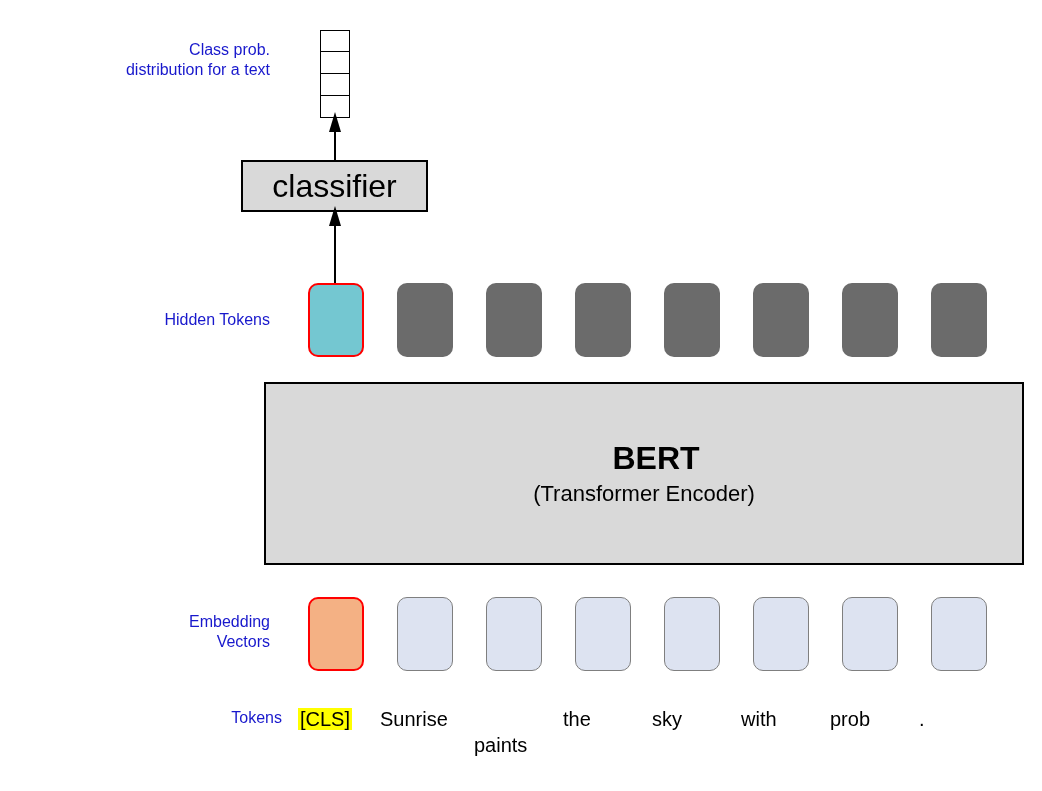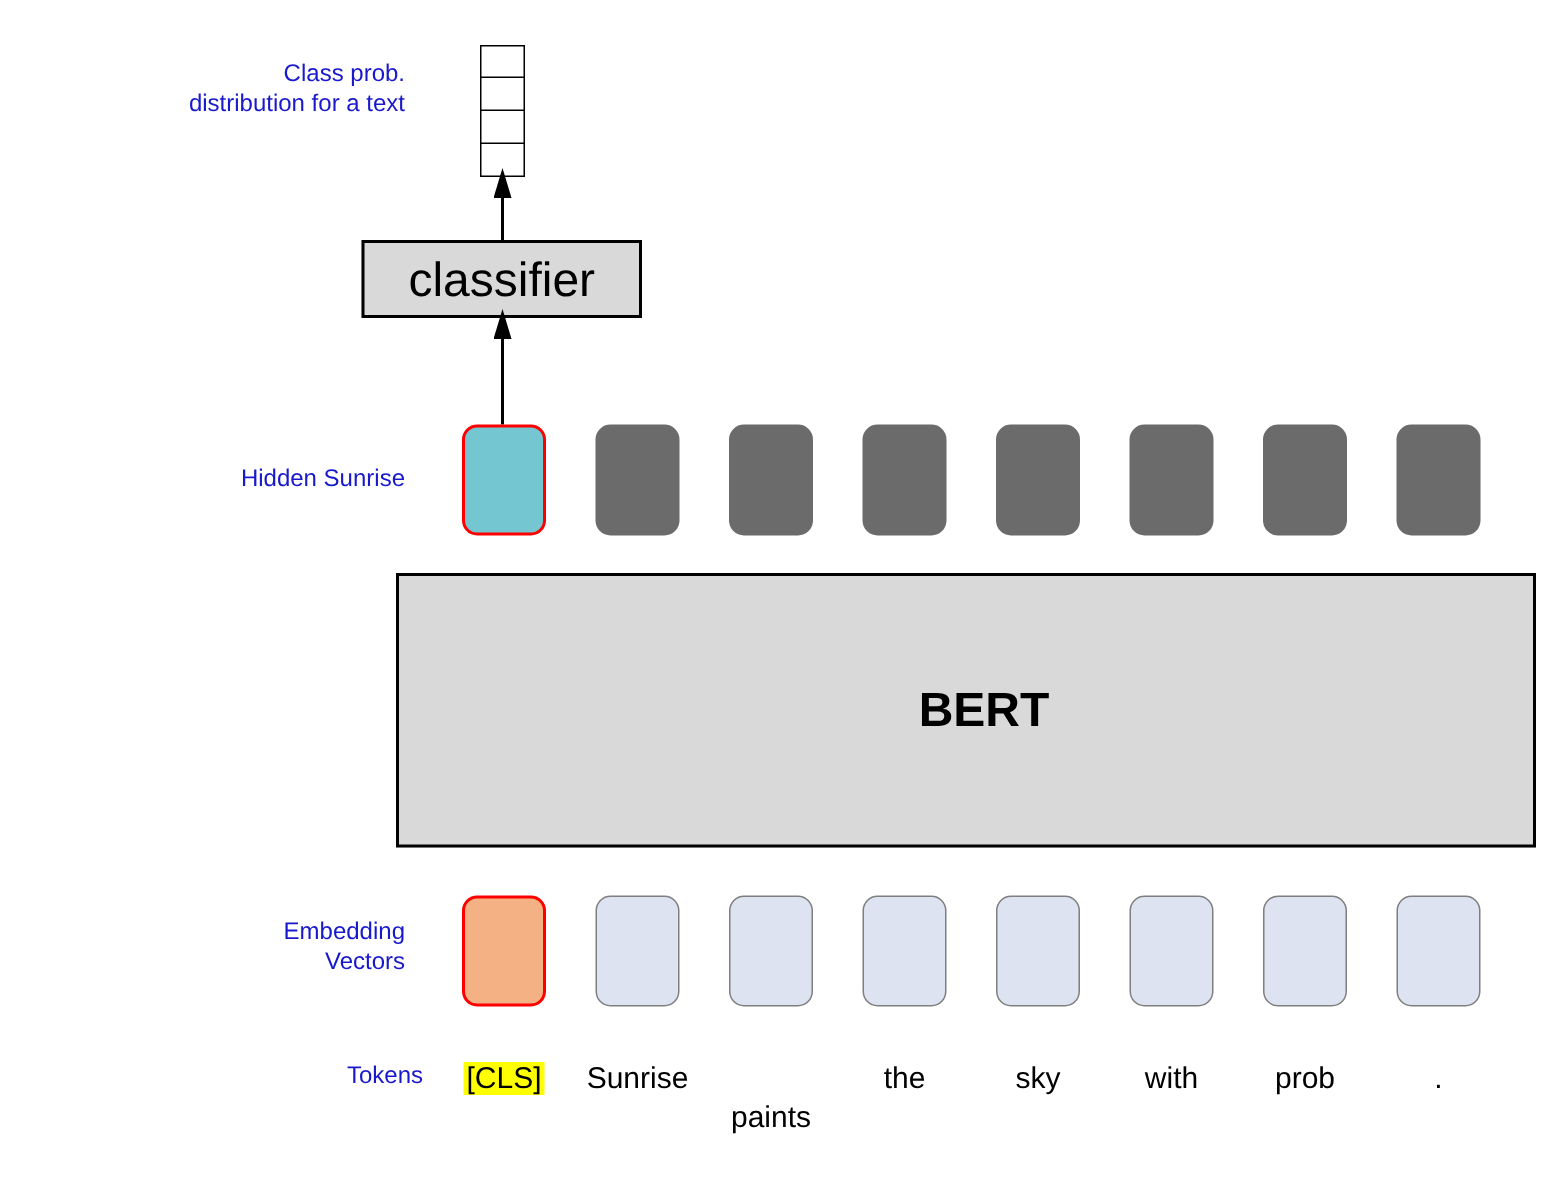--- a/index.html
+++ b/index.html
@@ -20,21 +20,20 @@
   }
   .cell {
     position: absolute;
     border-radius: 10px;
     box-sizing: border-box;
   }
   .token-label {
     position: absolute;
     font-size: 20px;
     color: #000;
-    text-align: center;
   }
   .cls-highlight {
     background: #ffff00;
     padding: 0 2px;
   }
   svg.arrow {
     position: absolute;
     overflow: visible;
   }
 </style>
@@ -67,35 +66,36 @@
 
 <svg class="arrow" style="left:333px; top:212px; width:4px; height:71px;">
   <defs>
     <marker id="ah2" markerWidth="10" markerHeight="10" refX="5" refY="3" orient="auto">
       <path d="M0,0 L10,3 L0,6 Z" fill="#000"></path>
     </marker>
   </defs>
   <line x1="2" y1="71" x2="2" y2="4" stroke="#000" stroke-width="2" marker-end="url(#ah2)"></line>
 </svg>
 
-<div class="label" style="left:80px; top:310px; width:190px;">Hidden Sunrise</div>
+<div class="label" style="left:80px; top:310px; width:190px;">Hidden Tokens</div>
 
 <div class="cell" style="left:308px; top:283px; width:56px; height:74px; background:#74c7d1; border:2px solid #ff0000;"></div>
 <div class="cell" style="left:397px; top:283px; width:56px; height:74px; background:#6b6b6b;"></div>
 <div class="cell" style="left:486px; top:283px; width:56px; height:74px; background:#6b6b6b;"></div>
 <div class="cell" style="left:575px; top:283px; width:56px; height:74px; background:#6b6b6b;"></div>
 <div class="cell" style="left:664px; top:283px; width:56px; height:74px; background:#6b6b6b;"></div>
 <div class="cell" style="left:753px; top:283px; width:56px; height:74px; background:#6b6b6b;"></div>
 <div class="cell" style="left:842px; top:283px; width:56px; height:74px; background:#6b6b6b;"></div>
 <div class="cell" style="left:931px; top:283px; width:56px; height:74px; background:#6b6b6b;"></div>
 
 <div style="position:absolute; left:264px; top:382px; width:760px; height:183px;
             background:#d9d9d9; border:2.5px solid #000; box-sizing:border-box;
             display:flex; flex-direction:column; align-items:center; justify-content:center;">
   <div style="font-size:32px; font-weight:600; color:#000;margin-left:24px;">BERT</div>
+  <div style="font-size:22px; color:#000; margin-top:4px;">(Transformer Encoder)</div>
 </div>
 
 <div class="label" style="left:80px; top:612px; width:190px; white-space:pre-line;">Embedding
 Vectors</div>
 
 <div class="cell" style="left:308px; top:597px; width:56px; height:74px; background:#f4b184; border:2px solid #ff0000;"></div>
 <div class="cell" style="left:397px; top:597px; width:56px; height:74px; background:#dde3f1; border:1.5px solid #7f7f7f;"></div>
 <div class="cell" style="left:486px; top:597px; width:56px; height:74px; background:#dde3f1; border:1.5px solid #7f7f7f;"></div>
 <div class="cell" style="left:575px; top:597px; width:56px; height:74px; background:#dde3f1; border:1.5px solid #7f7f7f;"></div>
 <div class="cell" style="left:664px; top:597px; width:56px; height:74px; background:#dde3f1; border:1.5px solid #7f7f7f;"></div>

